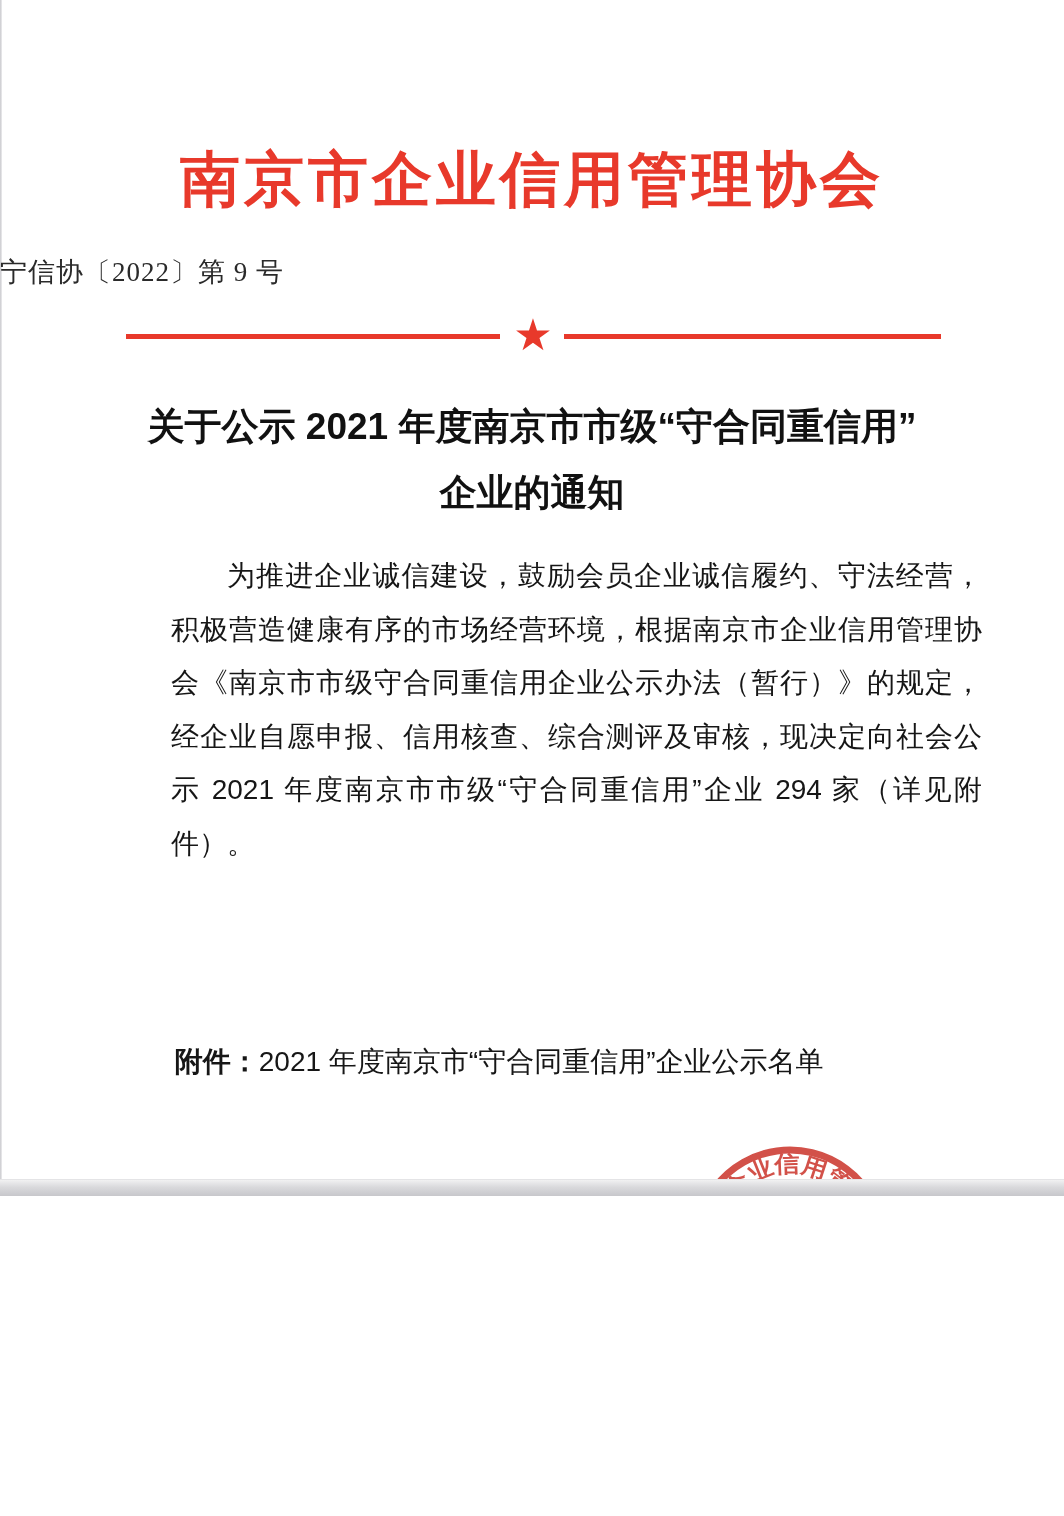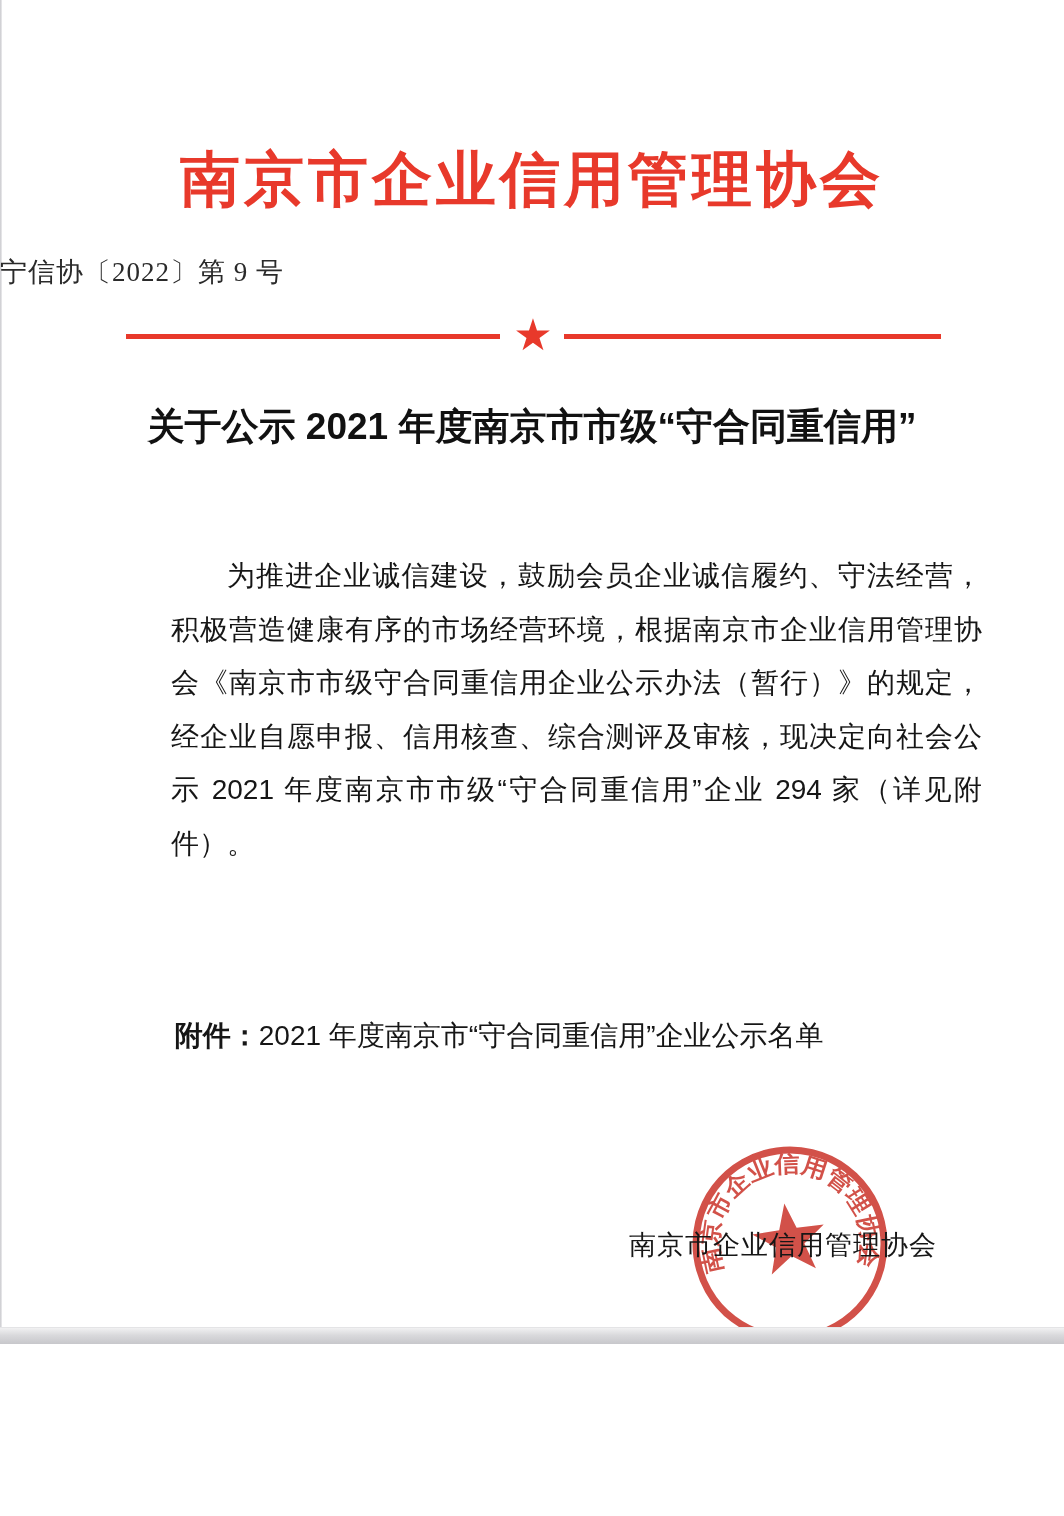--- a/index.html
+++ b/index.html
@@ -1,18 +1,18 @@
 <!DOCTYPE html>
 <html><head>
 <meta charset="utf-8">
 <style>
   html,body{margin:0;padding:0;background:#ffffff;}
   .page{
     position:relative;
-    width:1064px;height:1344px;
+    width:1064px;height:1196px;
     background:#ffffff;
     overflow:hidden;
     font-family:"Liberation Sans", sans-serif;
     color:#1c1c1c;
   }
   .left-edge{
     position:absolute;left:0;top:0;width:2px;height:1516px;
     background:linear-gradient(90deg,#c9c9cd,#ececee);
   }
   .bottom-edge{
@@ -61,21 +61,21 @@
     font-size:28px;line-height:53.5px;
     text-align:justify;
     color:#161616;
     margin-left:41px;
   }
   .body-text p{
     margin:0;
     text-indent:2em;
   }
   .attachment{
-    position:absolute;top:1016px;left:130px;width:811px;
+    position:absolute;top:1042px;left:130px;width:811px;
     font-size:28px;line-height:40px;
     color:#161616;
     text-indent:1.6em;
     white-space:nowrap;
   }
   .attachment .att-label{font-weight:bold;}
   .sig-org{
     position:absolute;top:1227px;right:127px;
     font-size:27px;color:#161616;
     letter-spacing:1px;
@@ -111,20 +111,21 @@
   <div class="org-title">南京市企业信用管理协会</div>
 
   <div class="doc-number">宁信协〔2022〕第 9 号</div>
 
   <div class="red-rule-left"></div>
   <div class="rule-star">★</div>
   <div class="red-rule-right"></div>
 
   <div class="doc-title">
     <div>关于公示 2021 年度南京市市级“守合同重信用”</div>
+    <div>企业的通知</div>
   </div>
 
   <div class="body-text">
     <p>为推进企业诚信建设，鼓励会员企业诚信履约、守法经营，积极营造健康有序的市场经营环境，根据南京市企业信用管理协会《南京市市级守合同重信用企业公示办法（暂行）》的规定，经企业自愿申报、信用核查、综合测评及审核，现决定向社会公示 2021 年度南京市市级“守合同重信用”企业 294 家（详见附件）。</p>
   </div>
 
   <div class="attachment">
     <span class="att-label">附件：</span><span>2021 年度南京市“守合同重信用”企业公示名单</span>
   </div>
 

